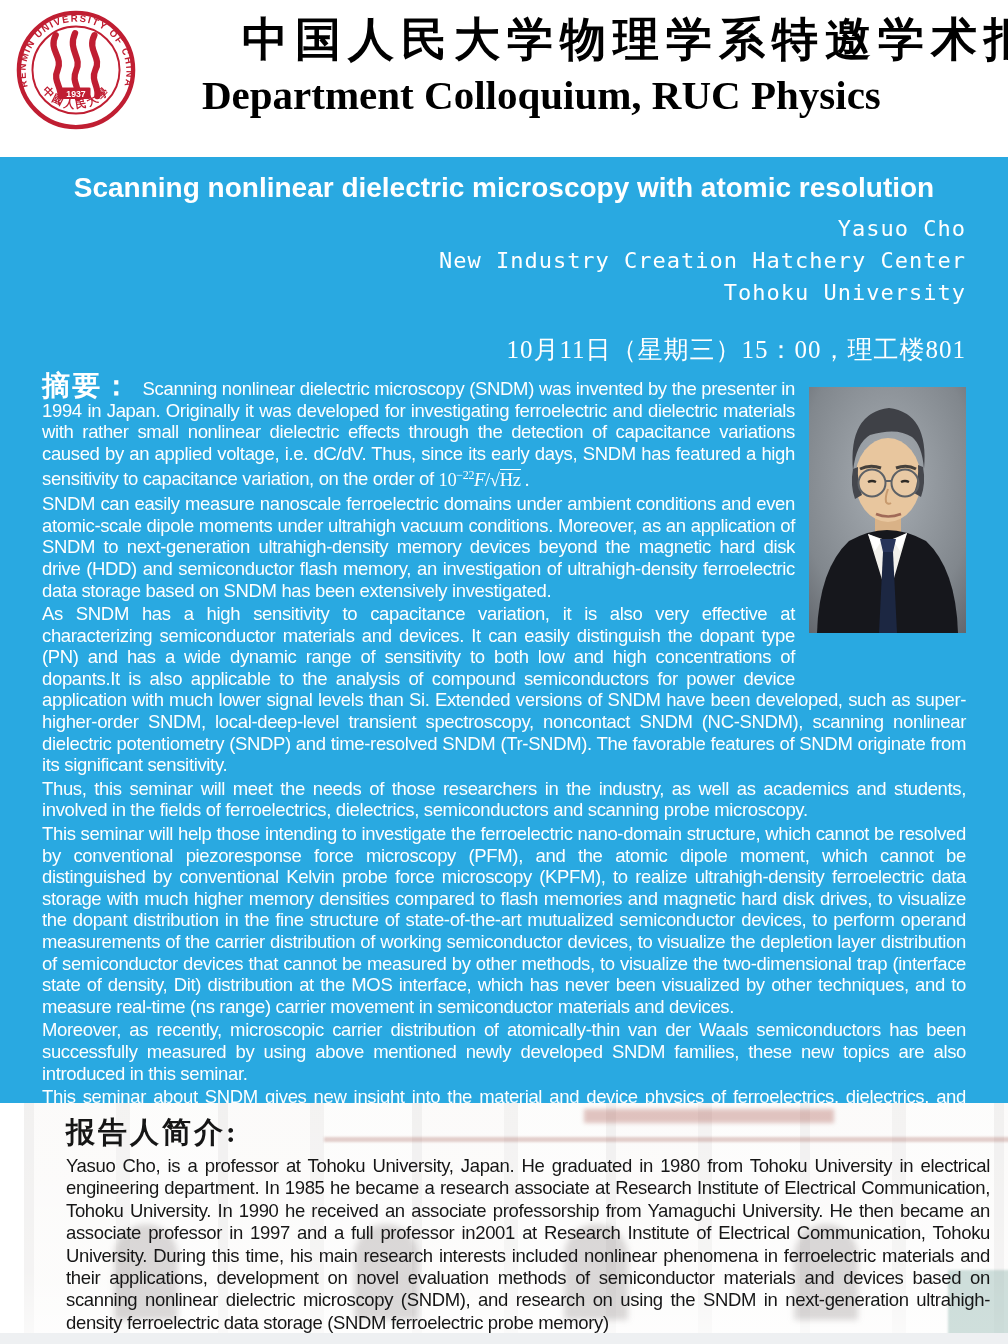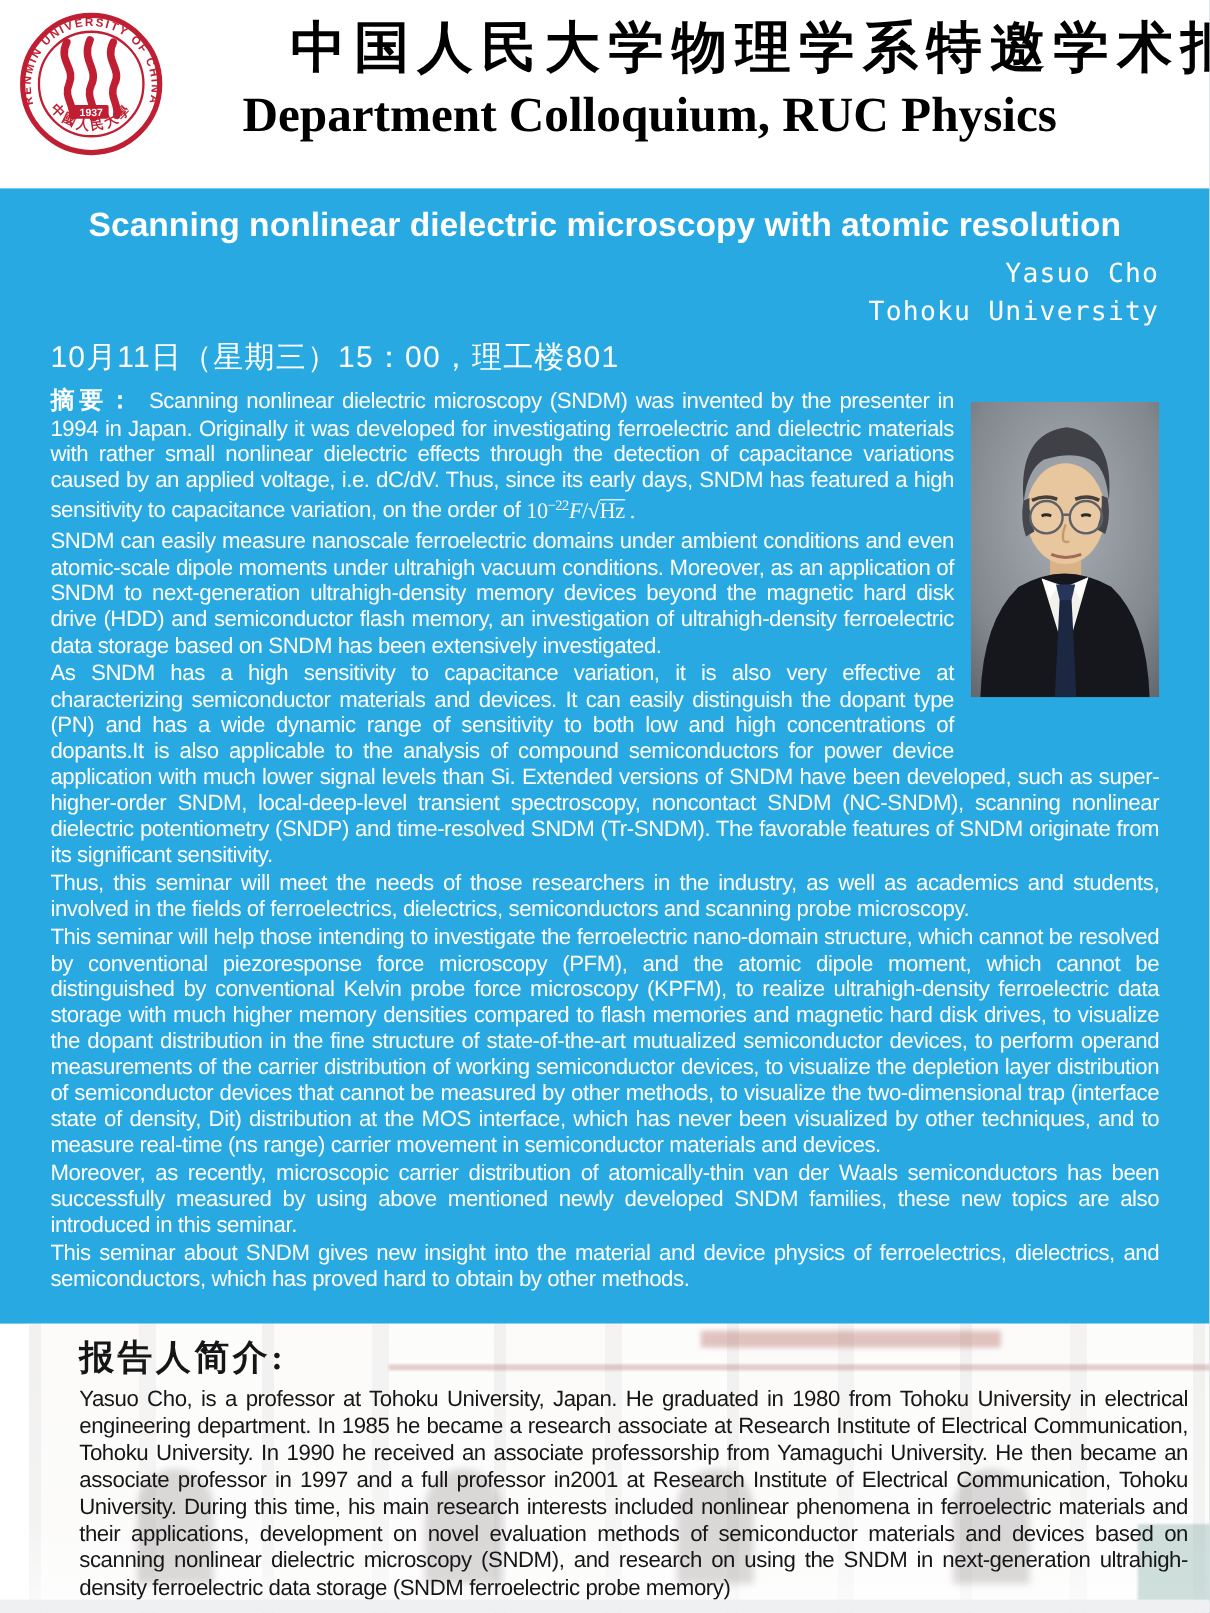--- a/index.html
+++ b/index.html
@@ -15,26 +15,26 @@
             font-size:46px;letter-spacing:7px;line-height:52px;white-space:nowrap;margin-left:40px;}
   .title-en{font-family:"Liberation Serif",serif;font-weight:bold;color:#000;
             font-size:41px;line-height:50px;margin-top:4px;white-space:nowrap;}
 
   
   .main{position:absolute;top:157px;left:0;width:1008px;height:946px;background:#29a9e1;
         box-sizing:border-box;padding:10px 42px 14px 42px;color:#ffffff;overflow:hidden;}
   .talk-title{text-align:center;font-weight:bold;font-size:28px;line-height:34px;margin:4px 0 8px 0;}
   .talk-line{text-align:right;font-family:"DejaVu Sans Mono",monospace;
              font-size:22px;line-height:32px;letter-spacing:1px;}
-  .talk-date{text-align:left;font-family:Liberation Sans, sans-serif;
-             font-size:25px;line-height:34px;letter-spacing:1px;margin-top:4px;margin-bottom:8px;}
+  .talk-date{text-align:right;font-family:Liberation Serif, serif;
+             font-size:25px;line-height:34px;letter-spacing:1px;margin-top:24px;margin-bottom:8px;}
 
   .abstract p{margin:0 0 2px 0;text-align:justify;font-size:18.5px;line-height:21.6px;
               letter-spacing:-0.35px;}
-  .abs-label{font-family:"Liberation Serif",serif;font-weight:bold;font-size:20px;
+  .abs-label{font-family:"Liberation Serif",serif;font-weight:bold;font-size:28px;
              letter-spacing:2px;margin-right:10px;}
 
   .portrait-wrap{float:right;width:157px;height:246px;margin:12px 0 46px 14px;}
   .portrait-wrap svg{display:block;width:157px;height:246px;}
 
   .formula{font-family:"Liberation Serif",serif;white-space:nowrap;}
   .formula .fvar{font-style:italic;}
   .formula sup{font-size:12px;}
   .radicand{border-top:1.5px solid #ffffff;}
 
@@ -92,20 +92,21 @@
     </svg>
     <div class="header-titles">
       <div class="title-zh">中国人民大学物理学系特邀学术报告</div>
       <div class="title-en">Department Colloquium, RUC Physics</div>
     </div>
   </div>
 
   <div class="main">
     <div class="talk-title">Scanning nonlinear dielectric microscopy with atomic resolution</div>
     <div class="talk-line">Yasuo Cho</div>
+    <div class="talk-line">New Industry Creation Hatchery Center</div>
     <div class="talk-line">Tohoku University</div>
     <div class="talk-date">10月11日（星期三）15：00，理工楼801</div>
 
     <div class="abstract">
       <p>
         <span class="portrait-wrap">
           <svg viewBox="0 0 157 246" preserveAspectRatio="none">
             <defs>
               <radialGradient id="pbg" cx="50%" cy="38%" r="80%">
                 <stop offset="0" stop-color="#a8aeb4"></stop>

